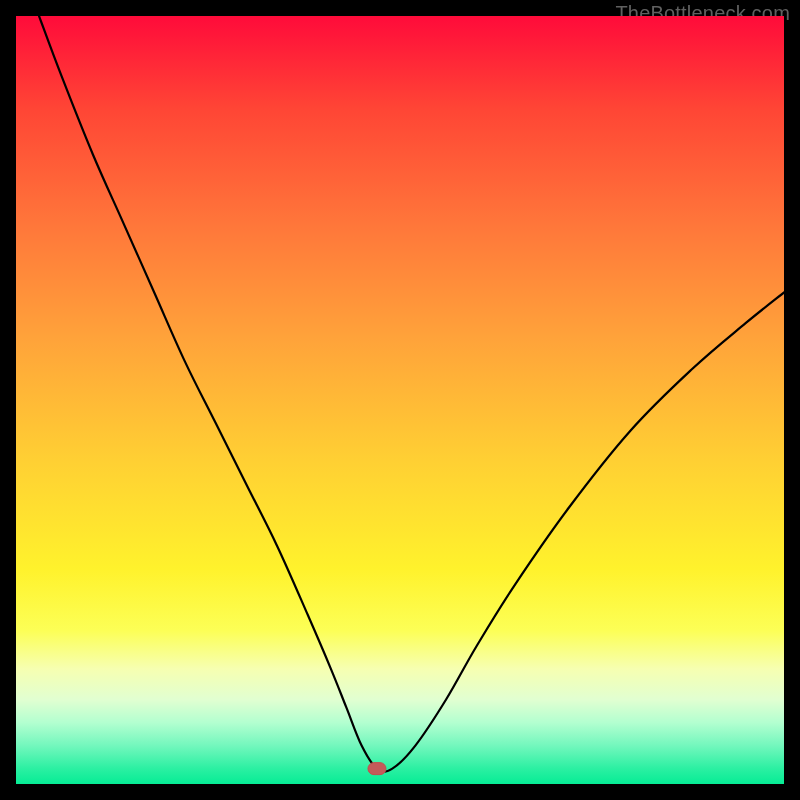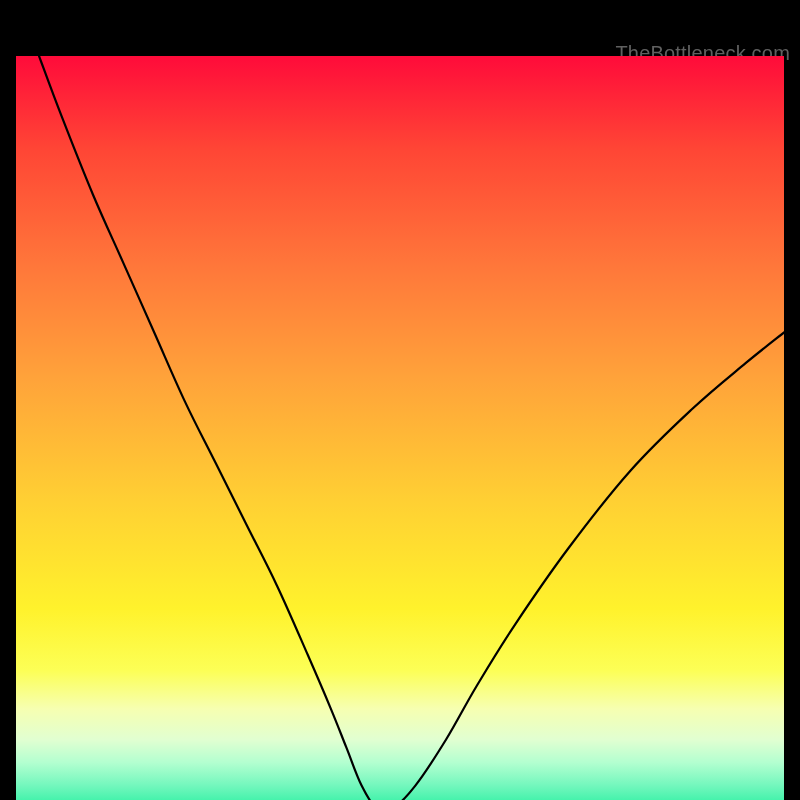--- a/index.html
+++ b/index.html
@@ -8,21 +8,20 @@
     width: 800px;
     height: 800px;
     overflow: hidden;
     background: #000;
     font-family: Arial, Helvetica, sans-serif;
   }
   .chart-container {
     position: relative;
     width: 800px;
     height: 672px;
-    margin-top: 40px;
   }
   .plot-area {
     position: absolute;
     left: 16px;
     top: 16px;
     width: 768px;
     height: 768px;
     background: linear-gradient(
       to bottom,
       #ff0b3a 0%,

